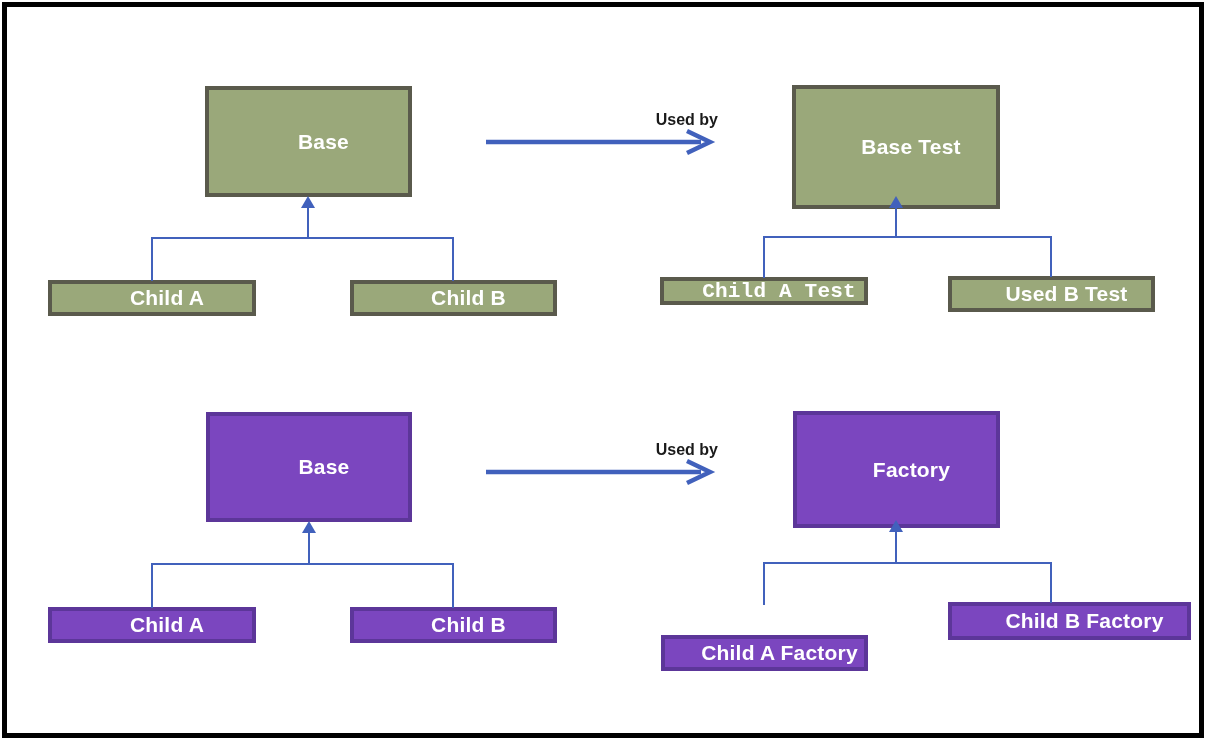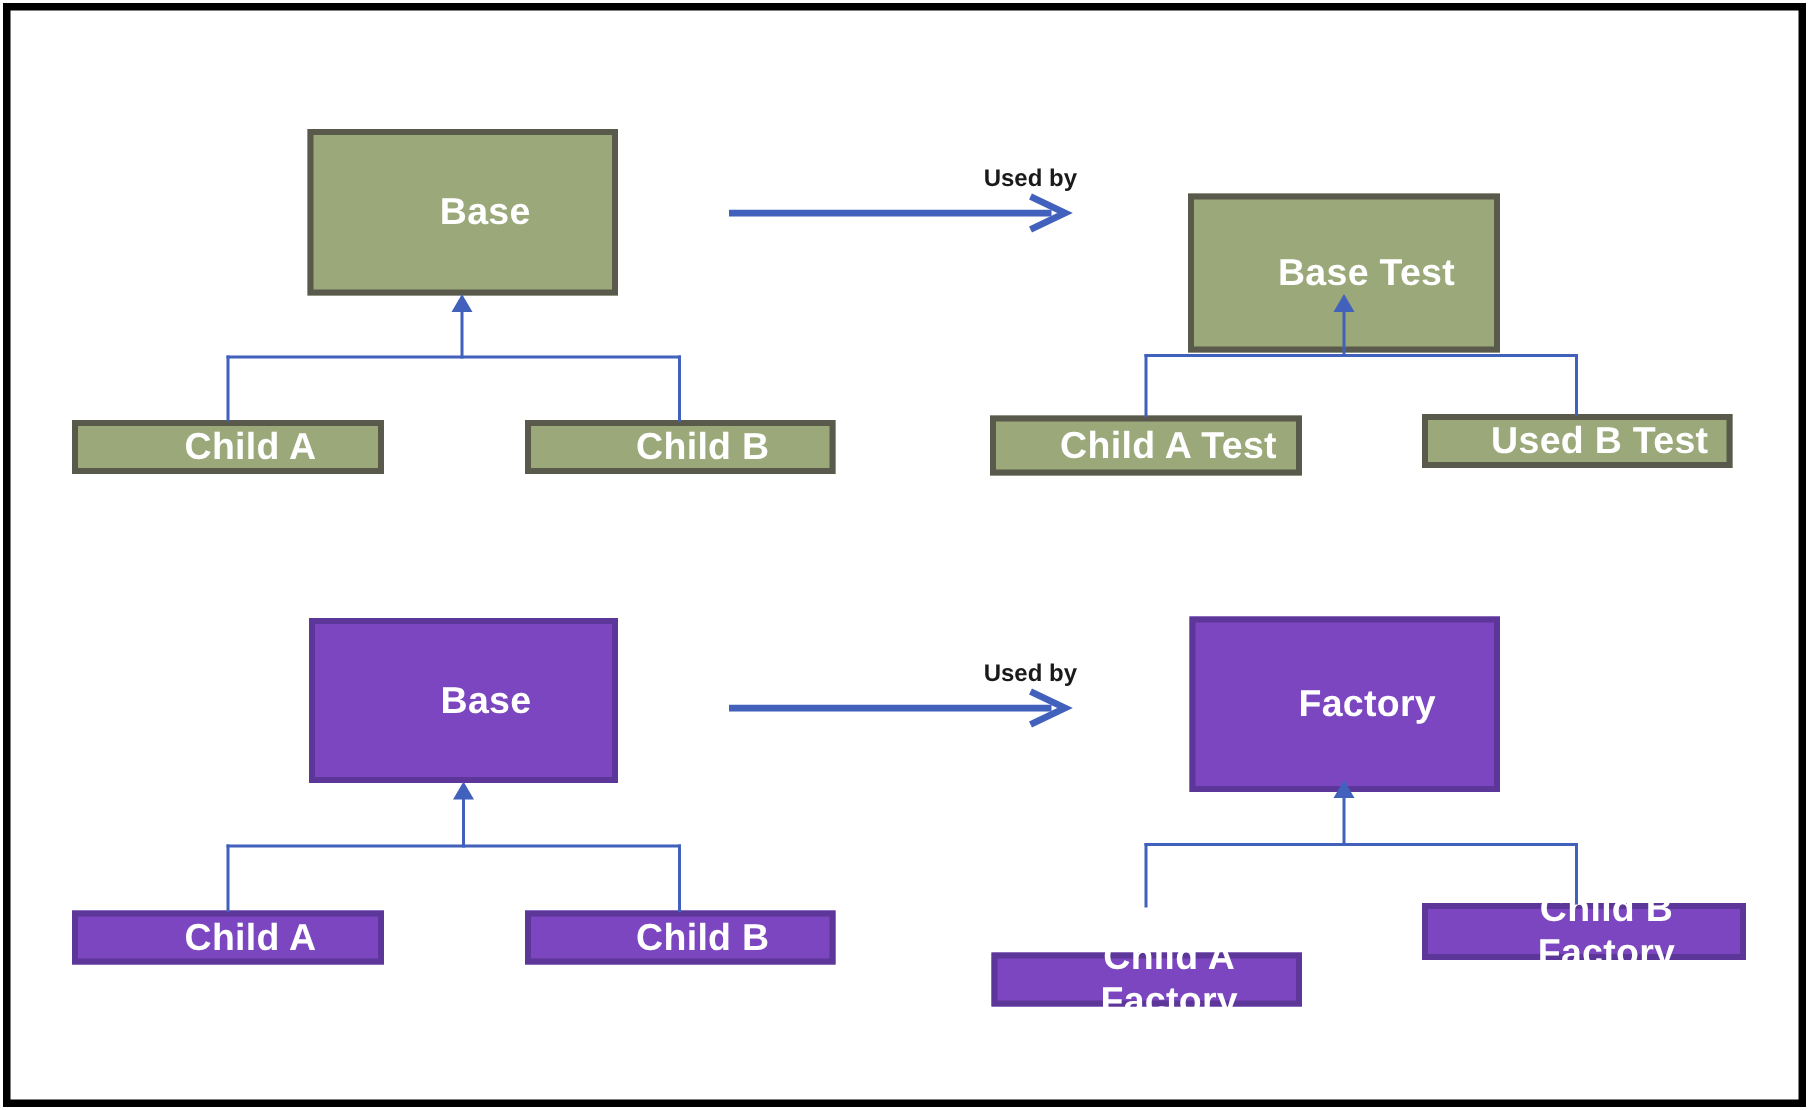--- a/index.html
+++ b/index.html
@@ -24,21 +24,21 @@
   .frame{
     position:absolute;left:2px;top:2px;right:2px;bottom:2px;
     border:5px solid var(--frame-color);
     pointer-events:none;
   }
   .node{
     position:absolute;
     box-sizing:border-box;
     display:flex;align-items:center;justify-content:center;
     color:var(--label-text);
-    font-weight:700;font-size:25px;
+    font-weight:700;font-size:21px;
     letter-spacing:.2px;
     text-align:center;
     padding-left:30px;
   }
   .green .node, .node.green{
     background:var(--green-fill);
     border:4px solid var(--green-border);
   }
   .purple .node, .node.purple{
     background:var(--purple-fill);
@@ -57,31 +57,31 @@
     text-align:right;
     font-weight:700;font-size:16px;
     color:var(--relation-label-color);
   }
   .relation-arrow{position:absolute;color:var(--connector-blue);}
 
   
   .n-g-base       {left:205px;top:86px; width:207px;height:111px;}
   .n-g-child-a    {left:48px; top:280px;width:208px;height:36px;}
   .n-g-child-b    {left:350px;top:280px;width:207px;height:36px;}
-  .n-g-base-test  {left:792px;top:85px; width:208px;height:106px;margin-top:44px;}
-  .n-g-child-a-test{left:660px;top:277px;width:208px;height:40px;}
+  .n-g-base-test  {left:792px;top:85px; width:208px;height:124px;}
+  .n-g-child-a-test{left:660px;top:277px;width:208px;height:28px;font-family:Liberation Mono, monospace;}
   .n-g-child-b-test{left:948px;top:276px;width:207px;height:36px;}
 
   
   .n-p-base       {left:206px;top:412px;width:206px;height:110px;}
   .n-p-child-a    {left:48px; top:607px;width:208px;height:36px;}
   .n-p-child-b    {left:350px;top:607px;width:207px;height:36px;}
   .n-p-factory    {left:793px;top:411px;width:207px;height:117px;}
   .n-p-child-a-f  {left:661px;top:604px;width:207px;height:36px;margin-top:31px;}
-  .n-p-child-b-f  {left:948px;top:602px;width:216px;height:38px;}
+  .n-p-child-b-f  {left:948px;top:602px;width:243px;height:38px;}
 
   
   .t1-h   {left:151px;top:237px;width:303px;height:2px;}
   .t1-va  {left:151px;top:237px;width:2px;height:44px;}
   .t1-vb  {left:452px;top:237px;width:2px;height:44px;}
   .t1-stem{left:307px;top:206px;width:2px;height:33px;}
   .t1-head{left:301px;top:196px;}
 
   
   .t2-h   {left:763px;top:236px;width:289px;height:2px;}

